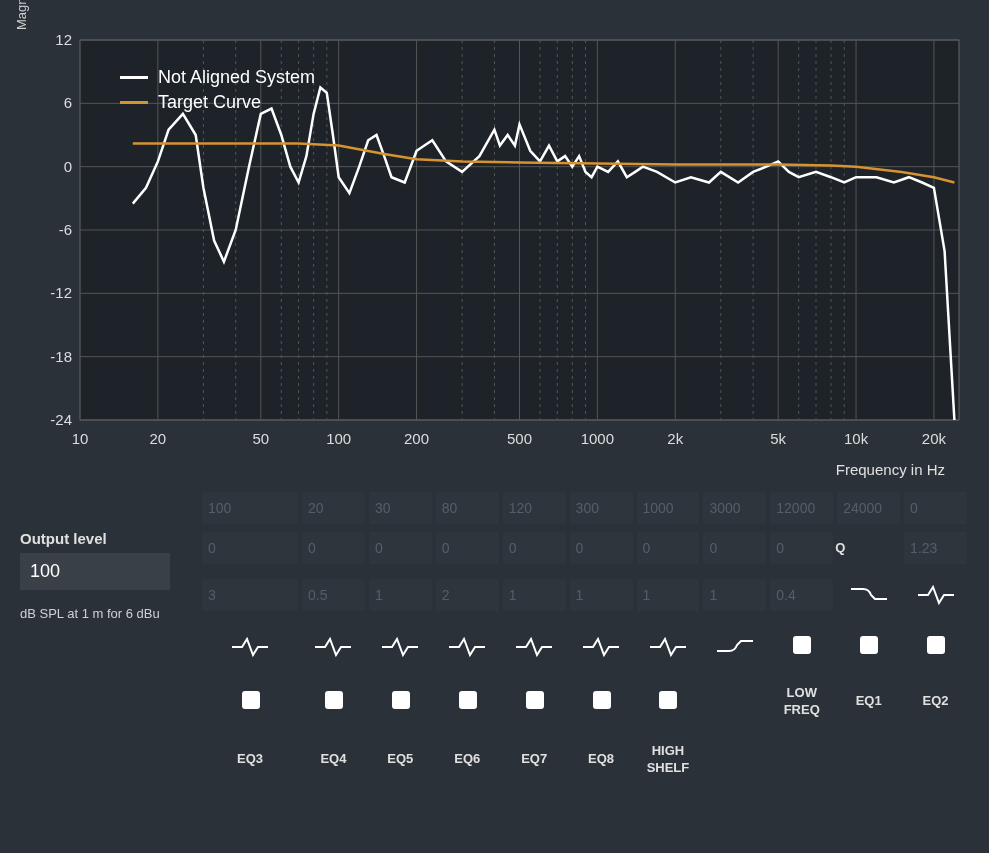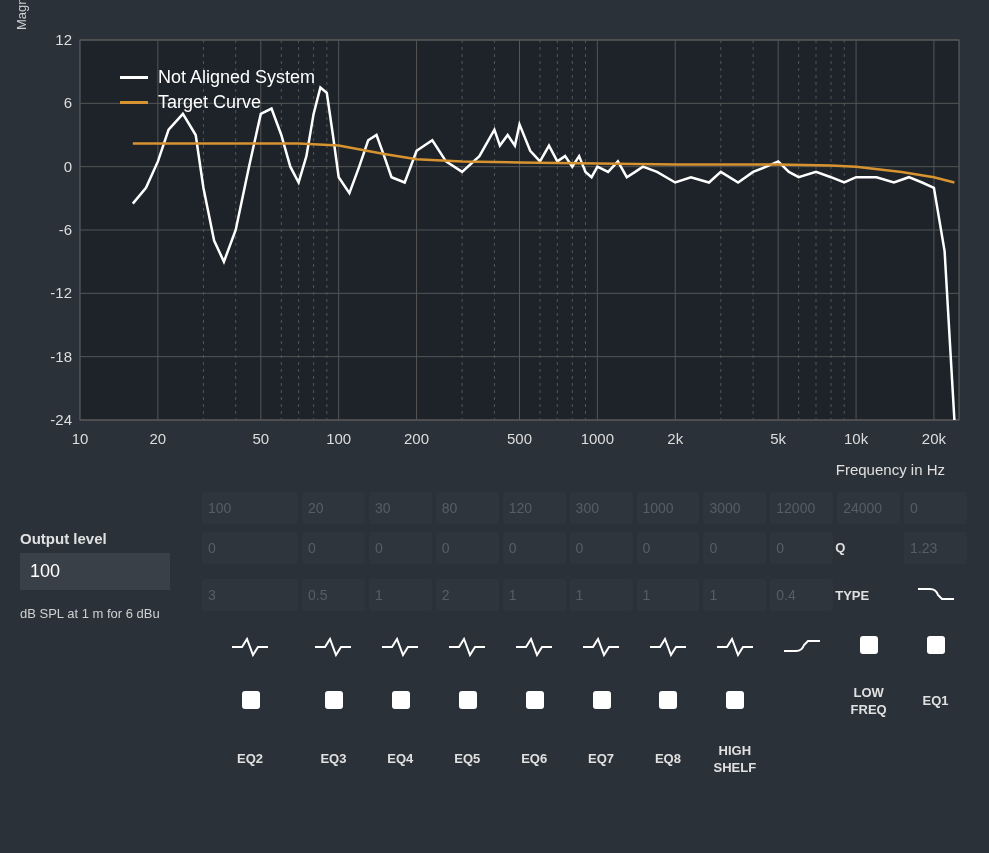--- a/index.html
+++ b/index.html
@@ -215,21 +215,20 @@
       <div class="val-cell">1.23</div>
       <div class="val-cell">3</div>
       <div class="val-cell">0.5</div>
       <div class="val-cell">1</div>
       <div class="val-cell">2</div>
       <div class="val-cell">1</div>
       <div class="val-cell">1</div>
       <div class="val-cell">1</div>
       <div class="val-cell">1</div>
       <div class="val-cell">0.4</div>
-      <div class="row-label">TYPE</div>
       <div class="type-cell"><svg width="40" height="24" class="type-icon">
           <path d="M2 8 L14 8 Q20 8 22 14 L26 18 L38 18" fill="none" stroke="#fff" stroke-width="2"></path>
         </svg></div>
       <div class="type-cell"><svg width="40" height="24" class="type-icon">
           <path d="M2 14 L12 14 L17 6 L23 22 L28 14 L38 14" fill="none" stroke="#fff" stroke-width="2"></path>
         </svg></div>
       <div class="type-cell"><svg width="40" height="24" class="type-icon">
           <path d="M2 14 L12 14 L17 6 L23 22 L28 14 L38 14" fill="none" stroke="#fff" stroke-width="2"></path>
         </svg></div>
       <div class="type-cell"><svg width="40" height="24" class="type-icon">

